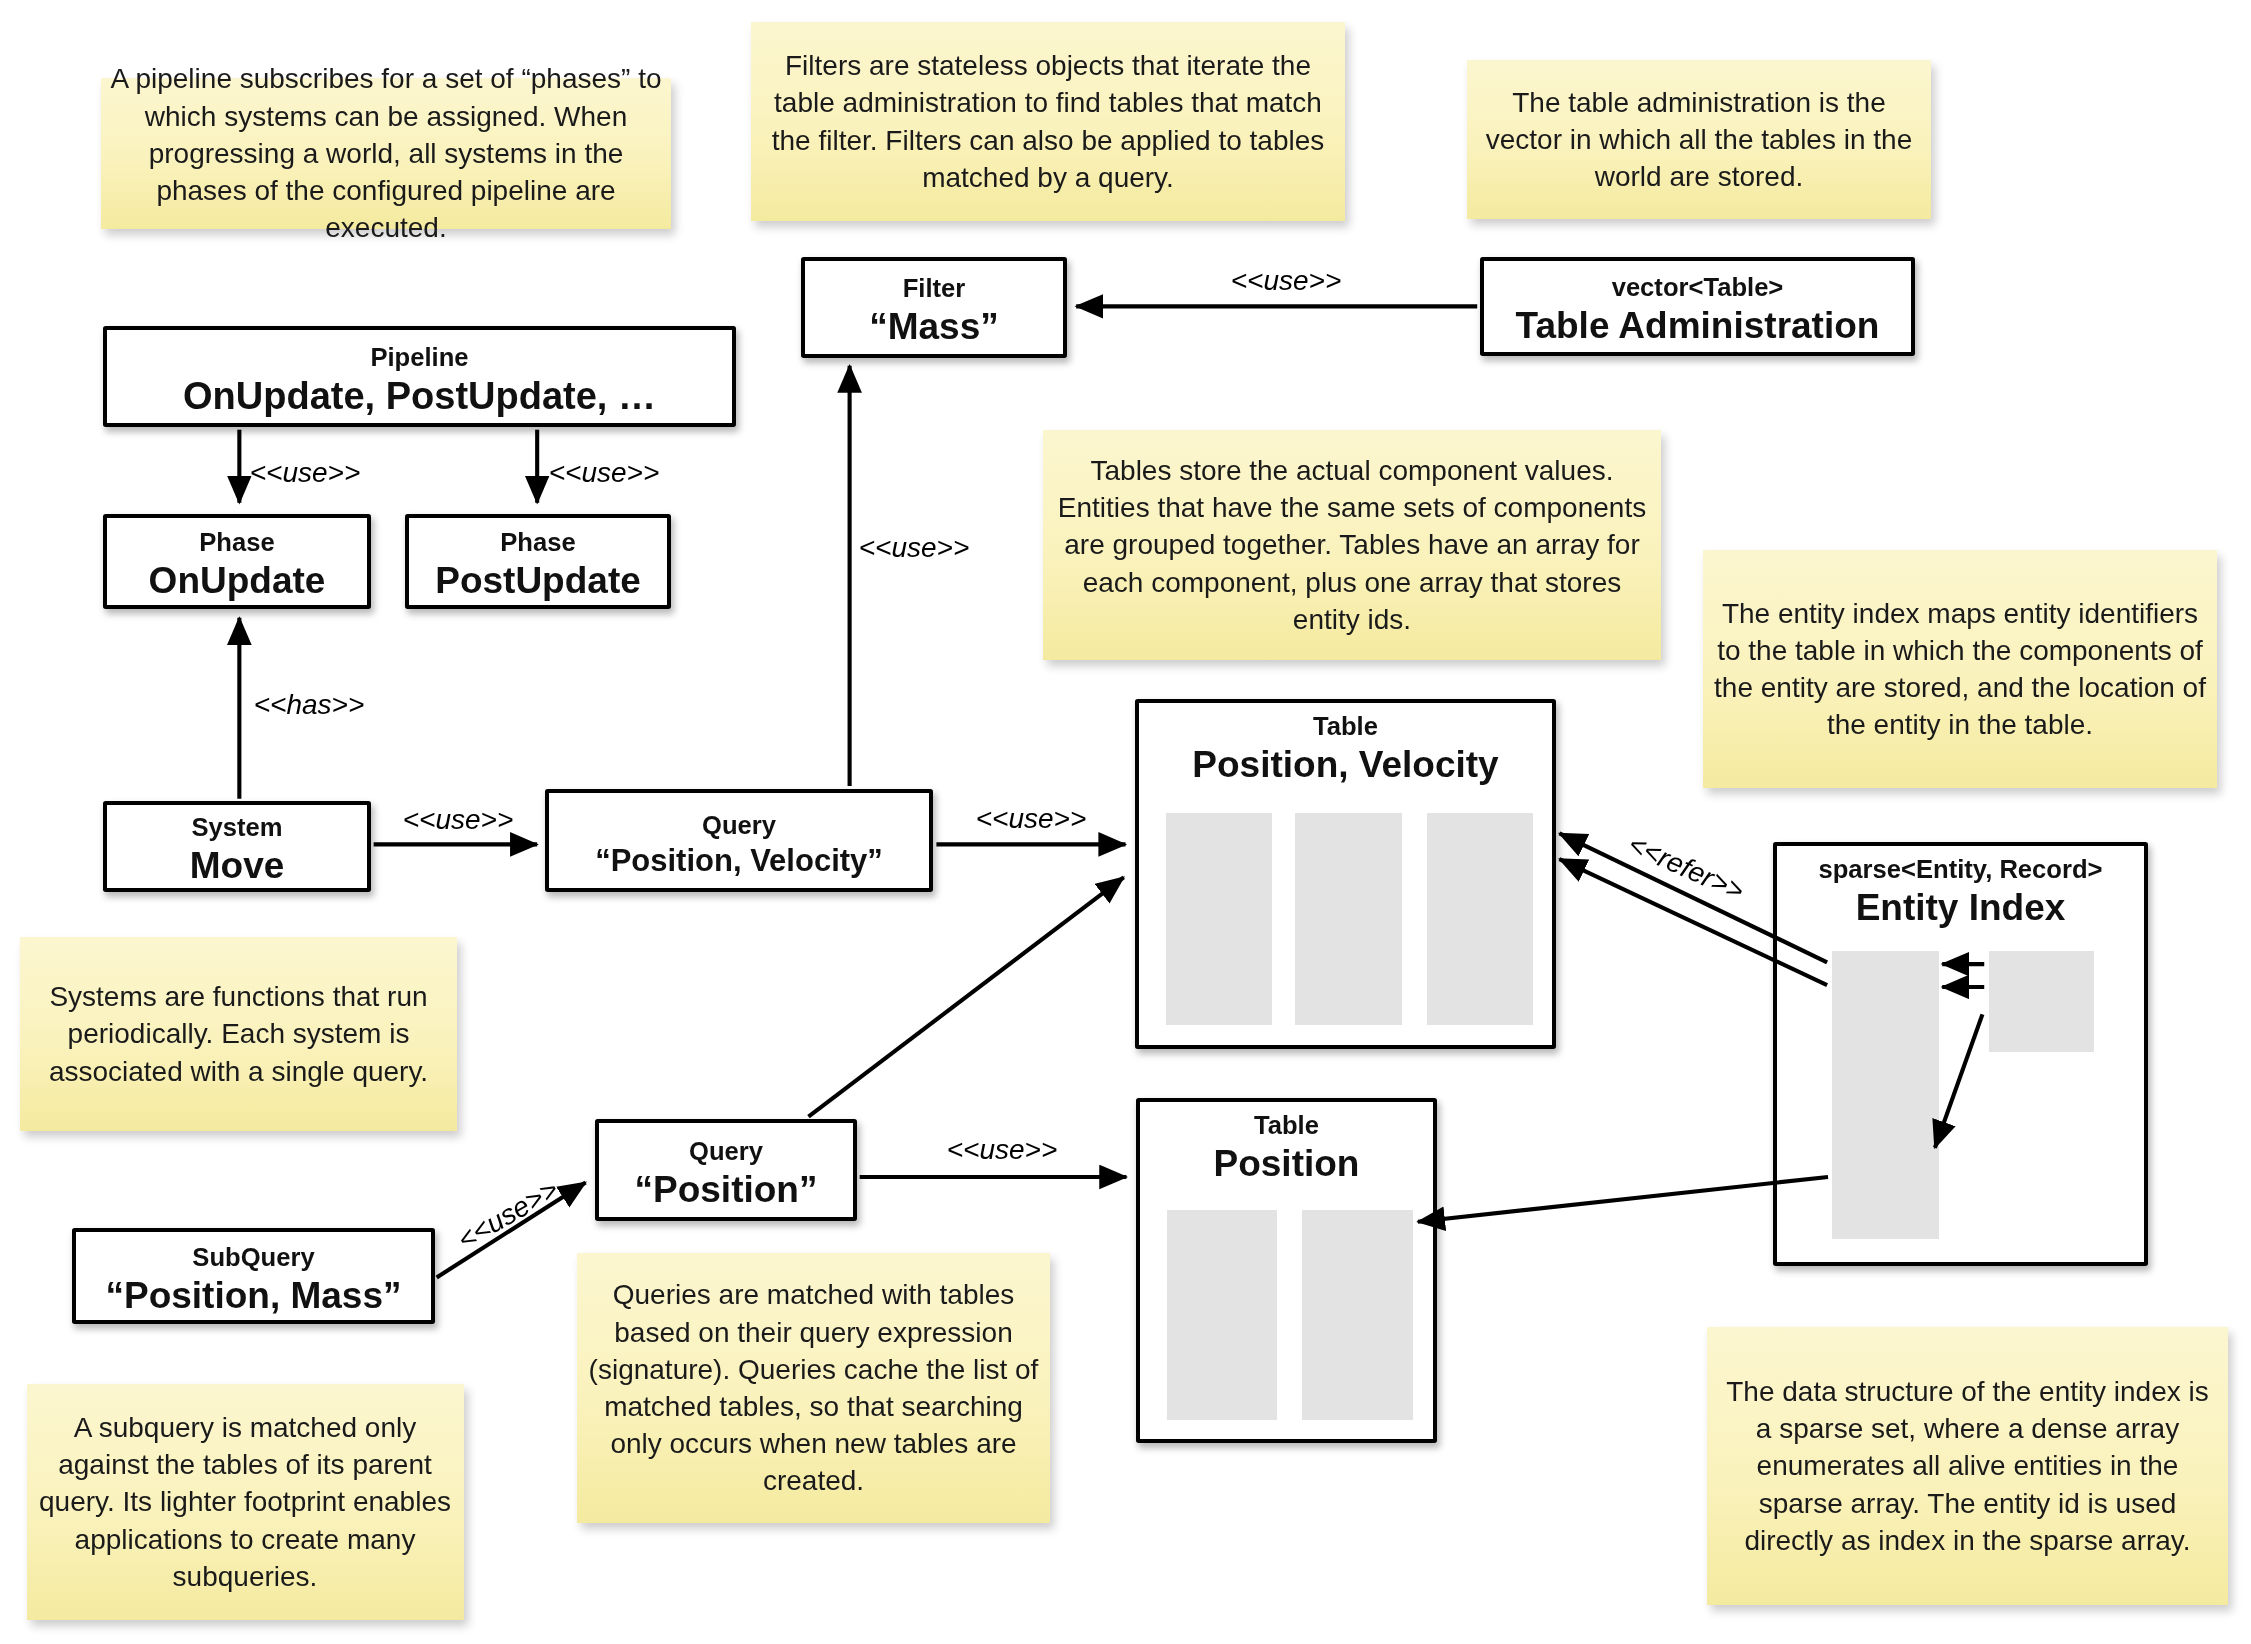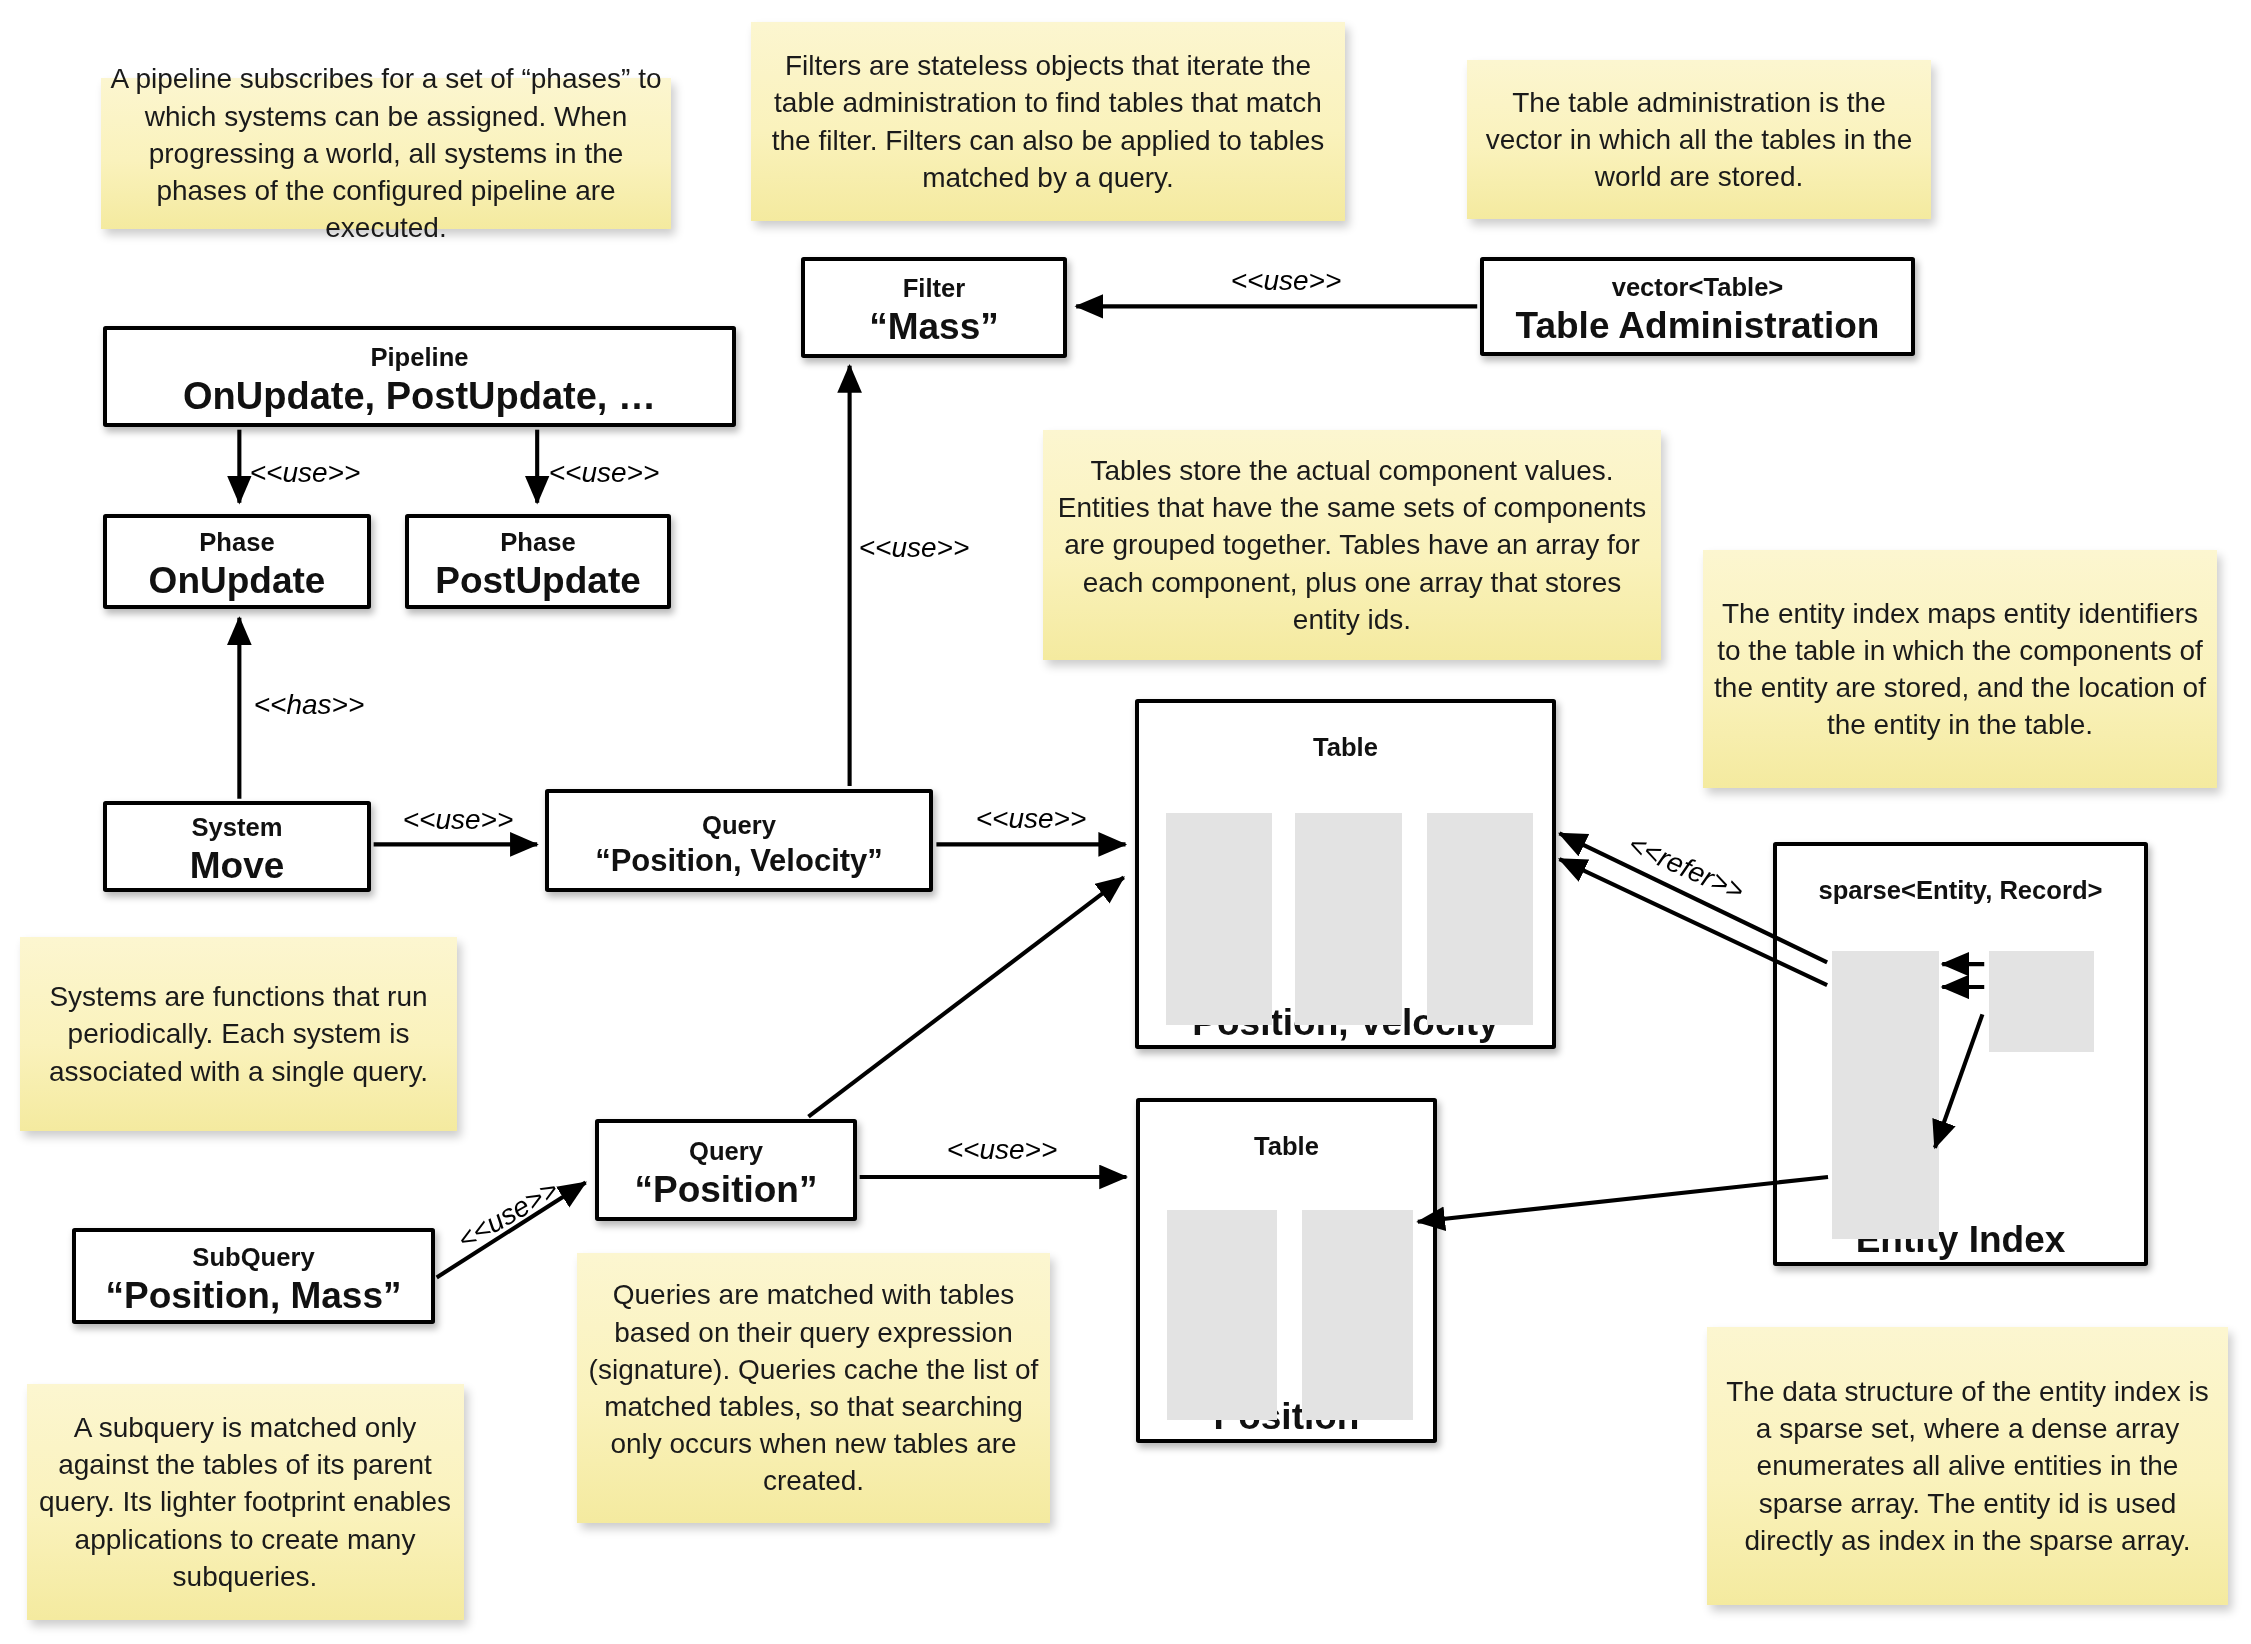--- a/index.html
+++ b/index.html
@@ -20,21 +20,21 @@
   .node{
     position:absolute;background:#fff;border:4.6px solid #000;border-radius:2.7px;
     box-shadow:2.7px 4.6px 7.3px rgba(0,0,0,0.28);
     display:flex;flex-direction:column;align-items:center;justify-content:center;
     box-sizing:border-box;text-align:center;
   }
   .node .stereo{font-size:25.6px;font-weight:700;line-height:1.25;margin-top:8px;}
   .node .name{font-size:37px;font-weight:700;line-height:1.2;white-space:nowrap;}
   .node.big-name .name{font-size:38px;}
   .node.tight-name .name{font-size:31px;}
-  .node.table-node{justify-content:space-between;padding-top:21px;}
+  .node.table-node{justify-content:flex-start;padding-top:0;}
   .array{
     position:absolute;background:#e3e3e3;
   }
   
   .edge-label{
     position:absolute;font-style:italic;font-size:28px;color:#000;
     transform:translate(-50%,-50%);white-space:nowrap;
   }
   .edge-label.rot-up{transform:translate(-50%,-50%) rotate(-30deg);}
   .edge-label.rot-down{transform:translate(-50%,-50%) rotate(24deg);}

